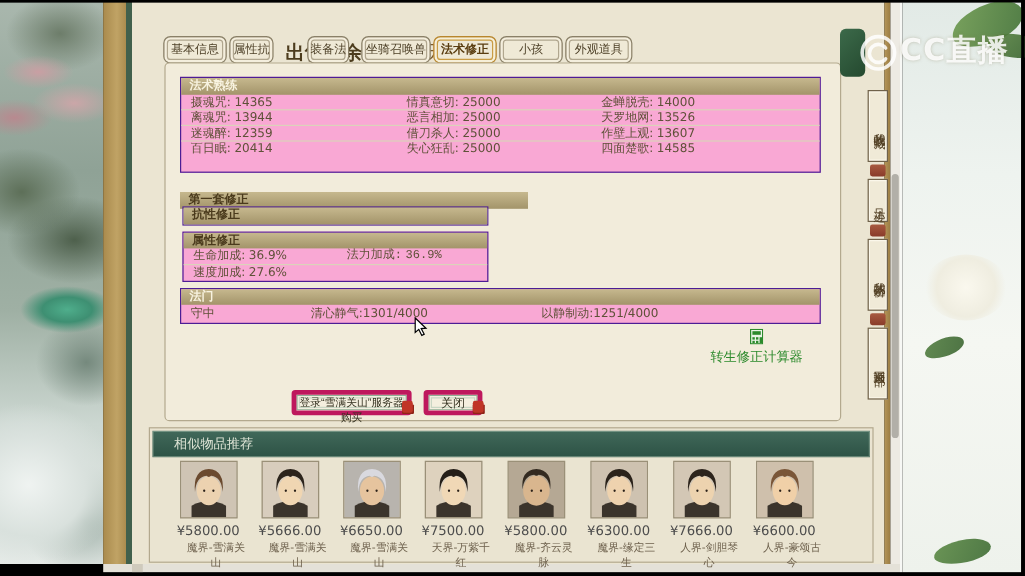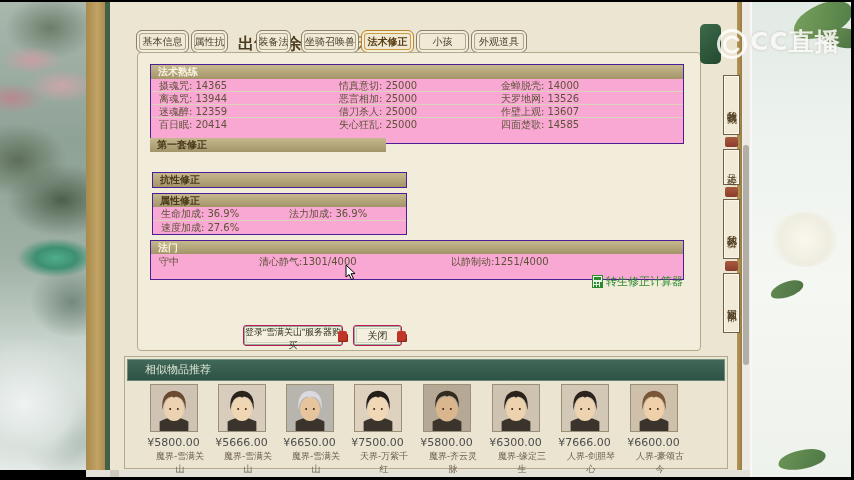--- a/index.html
+++ b/index.html
@@ -94,25 +94,25 @@
     border-bottom:1px solid #dbd3ba; }
   .trow:last-child { border-bottom:none; }
   .cell { position:absolute; top:0; white-space:nowrap; }
   .cell .v { margin-left:3px; }
 
   .bar-plain { position:absolute; height:14px; line-height:14px; padding-left:7px;
     font-size:10px; font-weight:bold; color:#4a3a1c;
     background:linear-gradient(180deg,#c6b88e,#a3946a); }
 
   .calc-link { position:absolute; left:592px; top:274px; display:flex; align-items:center; gap:3px;
-    font-size:11px; color:#2c8a2c; cursor:pointer; }
+    font-size:11px; color:#2c8a2c; cursor:pointer;flex-direction:column; }
 
   
   .gbtn { position:absolute; top:325px; height:21px; background:#f4efdf;
-    border:1px solid #be185d; border-radius:3px;
+    border:4px solid #be185d; border-radius:3px;
     box-shadow:inset 0 0 0 1px #8fae94, inset 0 0 0 2px #f4efdf, inset 0 0 0 3px #c9d6c4;
     color:#33301f; text-align:center; cursor:pointer; }
   .gbtn .knot { position:absolute; right:-5px; top:5px; width:9px; height:10px;
     background:#c03527; border-radius:2px;
     box-shadow:2px 2px 0 -1px #8f2418, -1px 2px 0 -1px #8f2418; }
 
   
   .rec-panel { left:124px; top:356px; width:604px; height:113px; background:#eae4d1;
     border:1px solid #b3a98e; }
   .rec-head { position:absolute; left:2px; top:2px; right:2px; height:22px; line-height:22px;
@@ -193,38 +193,38 @@
       <span class="cell" style="left:188px;"><span>借刀杀人:</span><span class="v">25000</span></span>
       <span class="cell" style="left:350px;"><span>作壁上观:</span><span class="v">13607</span></span>
     </div>
     <div class="trow">
       <span class="cell" style="left:8px;"><span>百日眠:</span><span class="v">20414</span></span>
       <span class="cell" style="left:188px;"><span>失心狂乱:</span><span class="v">25000</span></span>
       <span class="cell" style="left:350px;"><span>四面楚歌:</span><span class="v">14585</span></span>
     </div>
   </div>
 
-  <div class="bar-plain" style="left:150px;top:138px;width:236px;">第一套修正</div>
+  <div class="bar-plain" style="left:150px;top:160px;width:290px;">第一套修正</div>
 
   <div class="sect-box" style="left:152px;top:172px;width:255px;height:16px;">
     <div class="sect-head dark" style="height:14px;">抗性修正</div>
   </div>
 
   <div class="sect-box" style="left:152px;top:193px;width:255px;height:42px;">
     <div class="sect-head dark" style="height:13px;line-height:13px;">属性修正</div>
     <div class="trow" style="height:14px;line-height:14px;">
       <span class="cell" style="left:8px;"><span>生命加成:</span><span class="v">36.9%</span></span>
-      <span class="cell" style="left:136px;"><span>法力加成:</span><span class="v">36.9%</span></span>
+      <span class="cell" style="left:136px;font-family:Liberation Mono, monospace;"><span>法力加成:</span><span class="v">36.9%</span></span>
     </div>
     <div class="trow" style="height:14px;line-height:14px;">
       <span class="cell" style="left:8px;"><span>速度加成:</span><span class="v">27.6%</span></span>
     </div>
   </div>
 
-  <div class="sect-box" style="left:150px;top:240px;width:534px;height:40px;">
+  <div class="sect-box" style="left:150px;top:240px;width:534px;height:30px;">
     <div class="sect-head" style="height:13px;line-height:13px;">法门</div>
     <div class="trow" style="height:15px;line-height:15px;">
       <span class="cell" style="left:8px;">守中</span>
       <span class="cell" style="left:108px;">清心静气:1301/4000</span>
       <span class="cell" style="left:300px;">以静制动:1251/4000</span>
     </div>
   </div>
 
   <div class="calc-link">
     <svg width="11" height="13" viewBox="0 0 11 13">

